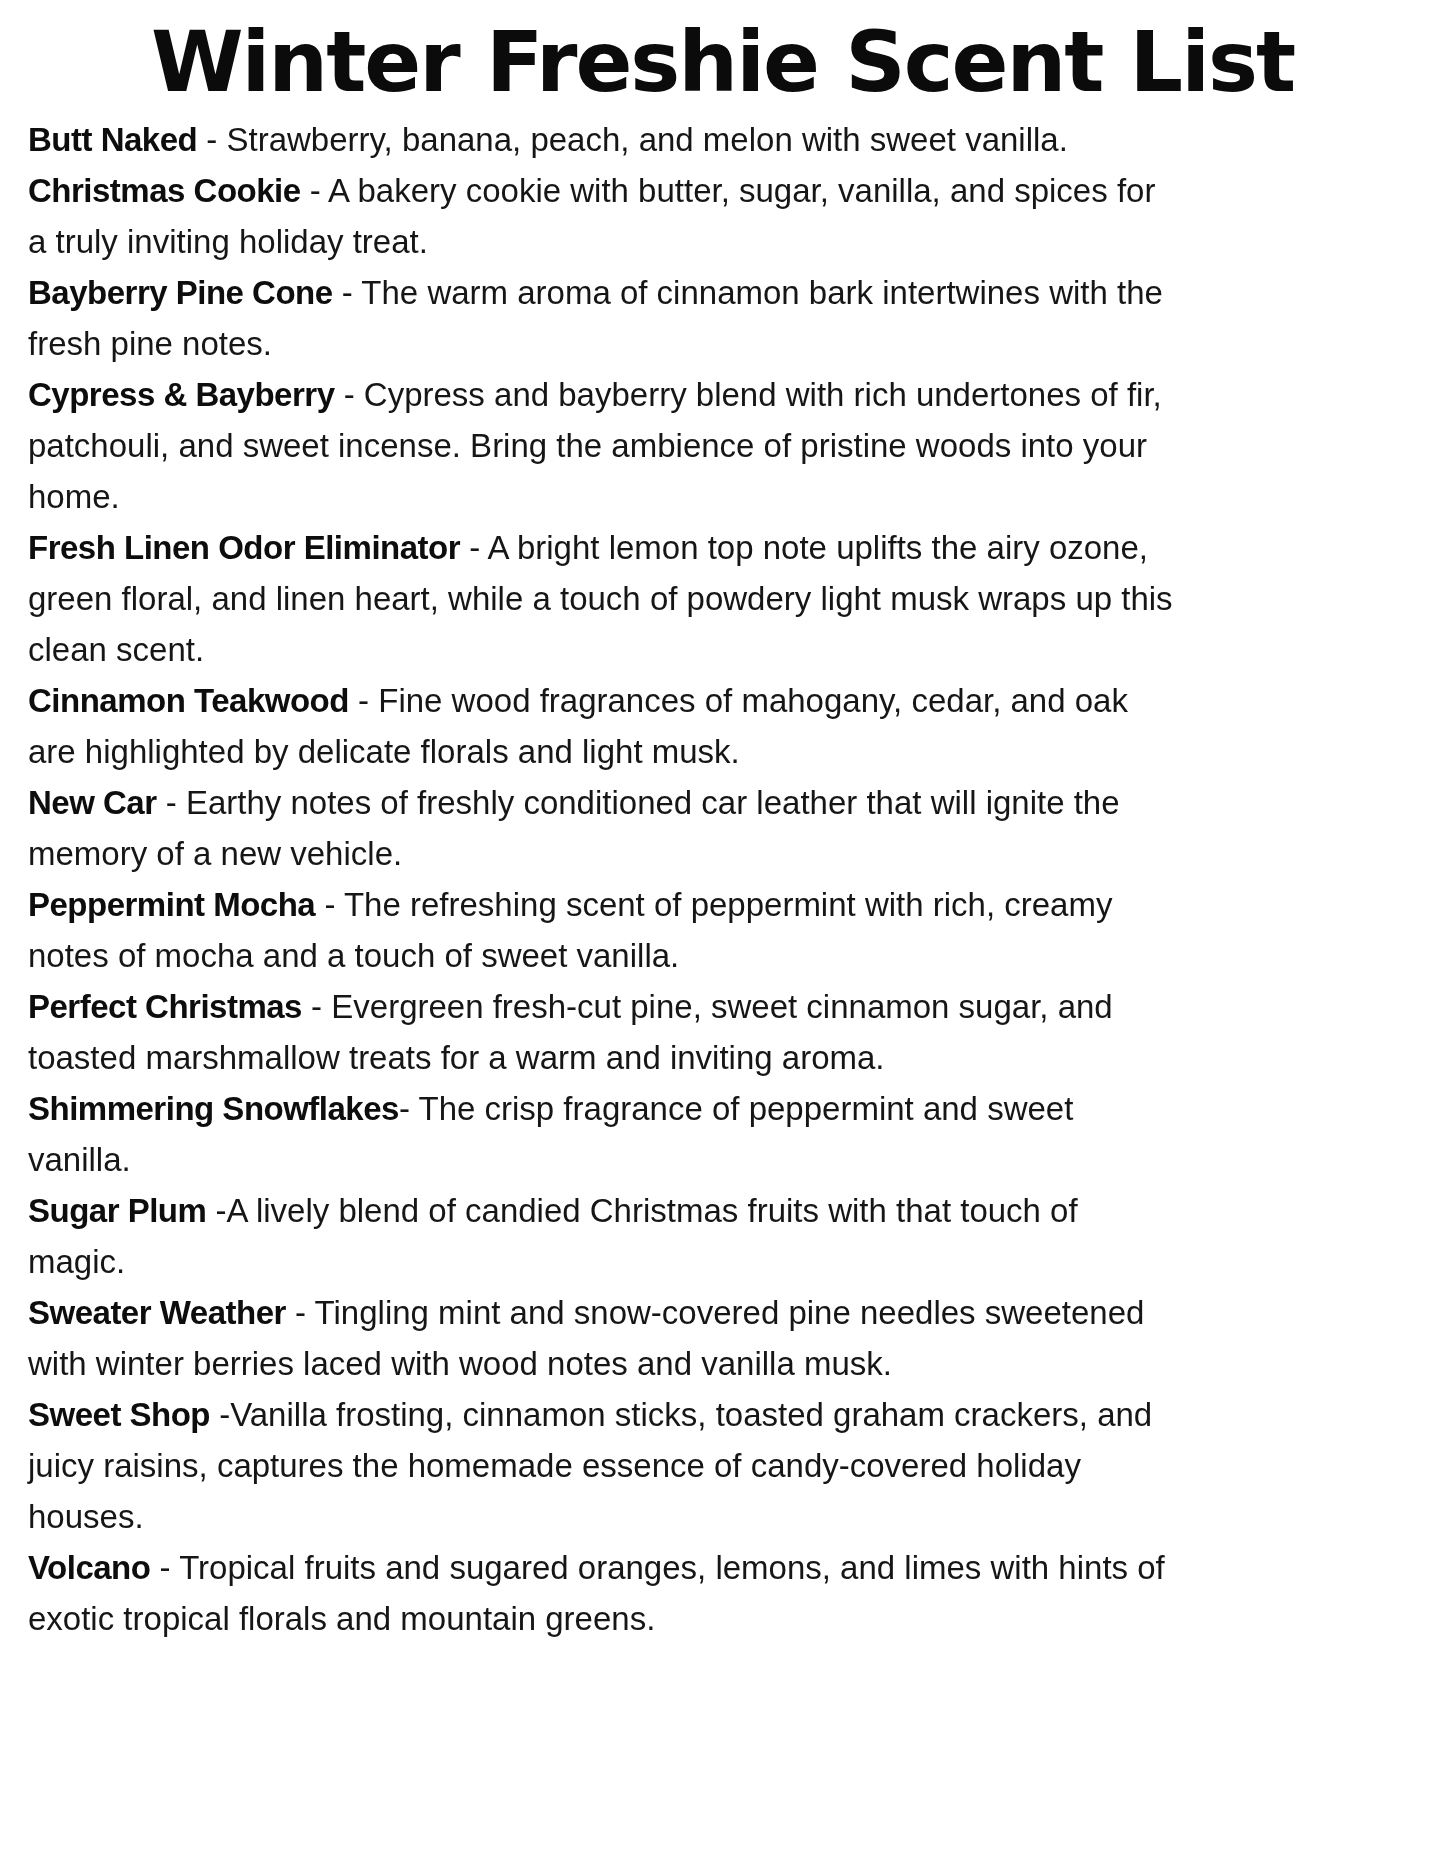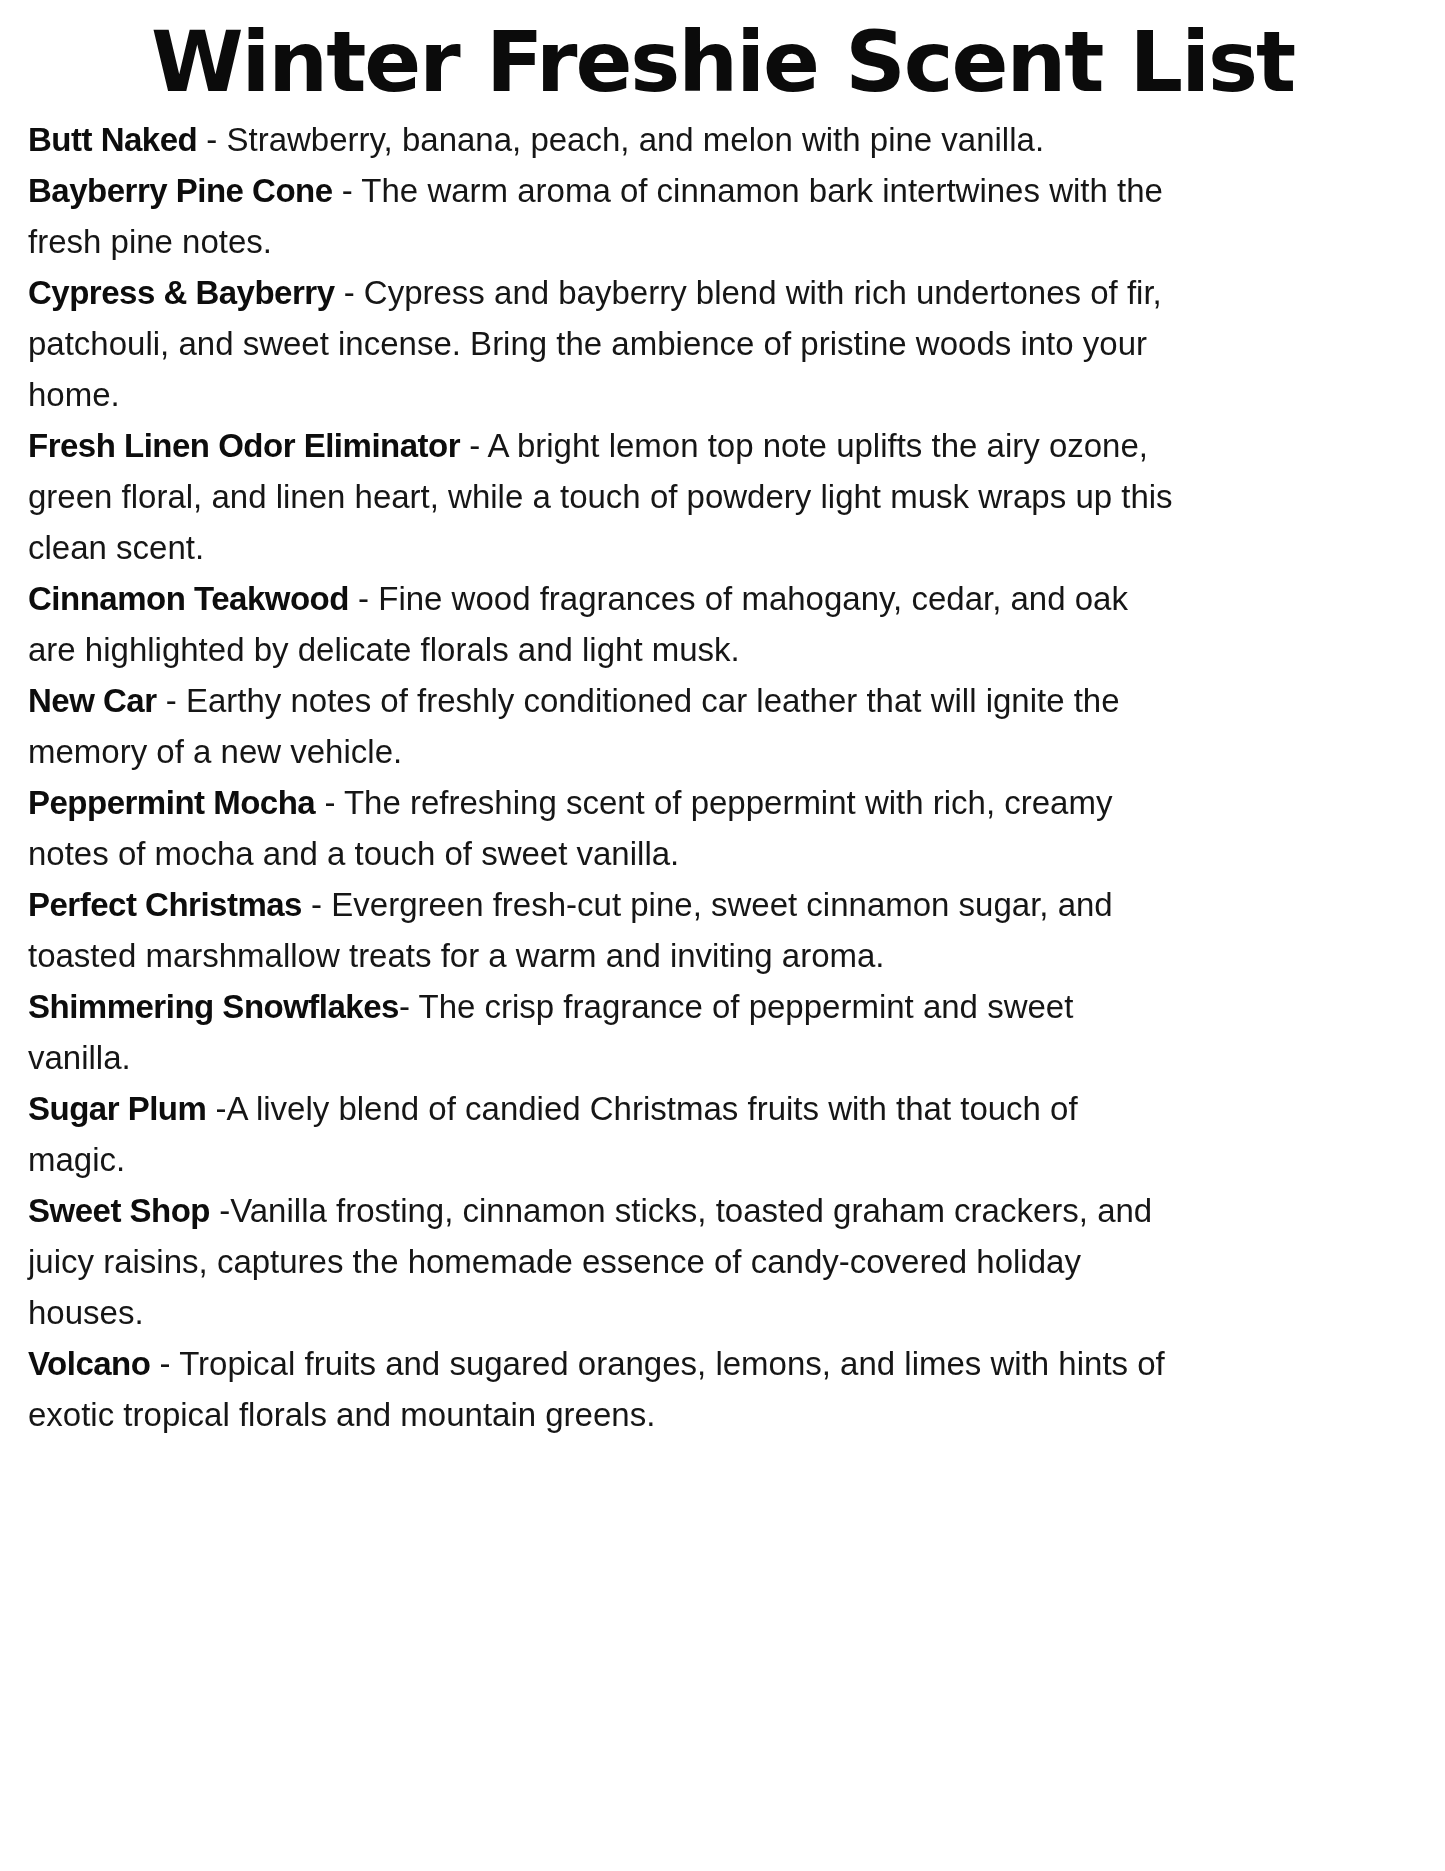--- a/index.html
+++ b/index.html
@@ -53,41 +53,43 @@
     font-weight: 400;
   }
 </style>
 </head>
 <body>
 
 <div class="page">
   <h1 class="title">Winter Freshie Scent List</h1>
 
   <div id="scent-list" class="scent-list">
-  <p class="scent"><strong class="scent-name">Butt Naked</strong><span class="scent-sep"> - </span><span class="scent-desc">Strawberry, banana, peach, and melon with pine vanilla.</span></p>
+  <p class="scent"><strong class="scent-name">Butt Naked</strong><span class="scent-sep"> - </span><span class="scent-desc">Strawberry, banana, peach, and melon with sweet vanilla.</span></p>
 
+  <p class="scent"><strong class="scent-name">Christmas Cookie</strong><span class="scent-sep"> - </span><span class="scent-desc">A bakery cookie with butter, sugar, vanilla, and spices for a truly inviting holiday treat.</span></p>
 
   <p class="scent"><strong class="scent-name">Bayberry Pine Cone</strong><span class="scent-sep"> - </span><span class="scent-desc">The warm aroma of cinnamon bark intertwines with the fresh pine notes.</span></p>
 
   <p class="scent"><strong class="scent-name">Cypress &amp; Bayberry</strong><span class="scent-sep"> - </span><span class="scent-desc">Cypress and bayberry blend with rich undertones of fir, patchouli, and sweet incense. Bring the ambience of pristine woods into your home.</span></p>
 
 
   <p class="scent"><strong class="scent-name">Fresh Linen Odor Eliminator</strong><span class="scent-sep"> - </span><span class="scent-desc">A bright lemon top note uplifts the airy ozone, green floral, and linen heart, while a touch of powdery light musk wraps up this clean scent.</span></p>
 
   <p class="scent"><strong class="scent-name">Cinnamon Teakwood</strong><span class="scent-sep"> - </span><span class="scent-desc">Fine wood fragrances of mahogany, cedar, and oak are highlighted by delicate florals and light musk.</span></p>
 
   <p class="scent"><strong class="scent-name">New Car</strong><span class="scent-sep"> - </span><span class="scent-desc">Earthy notes of freshly conditioned car leather that will ignite the memory of a new vehicle.</span></p>
 
   <p class="scent"><strong class="scent-name">Peppermint Mocha</strong><span class="scent-sep"> - </span><span class="scent-desc">The refreshing scent of peppermint with rich, creamy notes of mocha and a touch of sweet vanilla.</span></p>
 
   <p class="scent"><strong class="scent-name">Perfect Christmas</strong><span class="scent-sep"> - </span><span class="scent-desc">Evergreen fresh-cut pine, sweet cinnamon sugar, and toasted marshmallow treats for a warm and inviting aroma.</span></p>
 
   <p class="scent"><strong class="scent-name">Shimmering Snowflakes</strong><span class="scent-sep">- </span><span class="scent-desc">The crisp fragrance of peppermint and sweet vanilla.</span></p>
 
   <p class="scent"><strong class="scent-name">Sugar Plum</strong><span class="scent-sep"> -</span><span class="scent-desc">A lively blend of candied Christmas fruits with that touch of magic.</span></p>
 
+  <p class="scent"><strong class="scent-name">Sweater Weather</strong><span class="scent-sep"> - </span><span class="scent-desc">Tingling mint and snow-covered pine needles sweetened with winter berries laced with wood notes and vanilla musk.</span></p>
 
   <p class="scent"><strong class="scent-name">Sweet Shop</strong><span class="scent-sep"> -</span><span class="scent-desc">Vanilla frosting, cinnamon sticks, toasted graham crackers, and juicy raisins, captures the homemade essence of candy-covered holiday houses.</span></p>
 
   <p class="scent"><strong class="scent-name">Volcano</strong><span class="scent-sep"> - </span><span class="scent-desc">Tropical fruits and sugared oranges, lemons, and limes with hints of exotic tropical florals and mountain greens.</span></p>
 
 </div>
 </div>
 
 </body></html>

